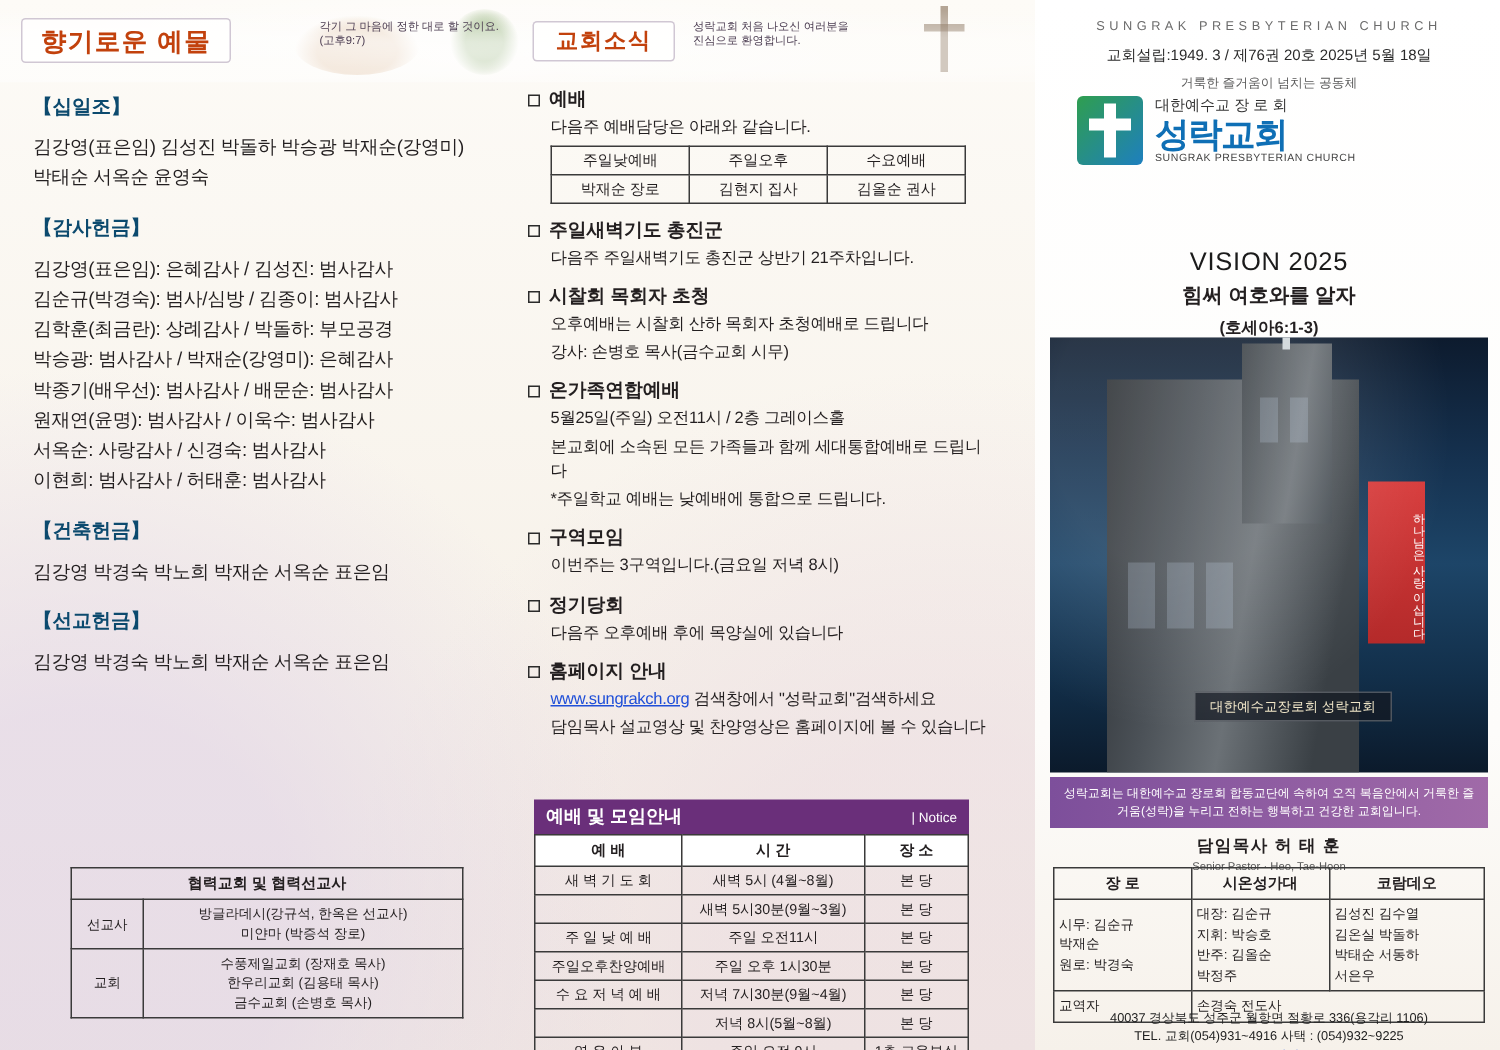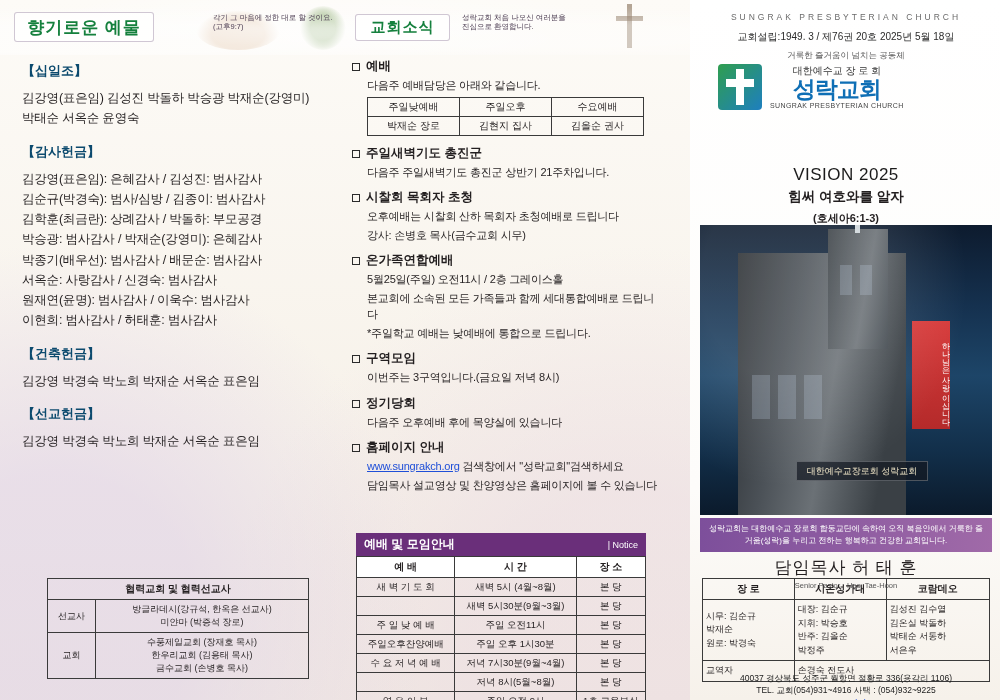--- a/index.html
+++ b/index.html
@@ -65,21 +65,21 @@
     position:absolute; left:300px; top:6px; width:46px; height:44px;
     background:radial-gradient(circle at 50% 50%, rgba(128,163,96,.9) 0 40%, rgba(128,163,96,0) 72%);
     border-radius:50%;
   }
 
   .title-plate {
     position:absolute; border-radius:3px;
     background:rgba(255,255,255,0.70);
     border:1px solid rgba(150,130,160,.45);
     display:flex; align-items:center; justify-content:center;
-    font-weight:bold; color:#15803d; letter-spacing:1px;
+    font-weight:bold; color:#c2410c; letter-spacing:1px;
   }
   #plate-1 { left:14px; top:12px; width:140px; height:30px; font-size:17px; }
   #plate-2 { left:355px; top:14px; width:95px; height:27px; font-size:15px; }
 
   .banner-note { position:absolute; font-size:7.5px; color:#4a3b50; line-height:1.25; }
   #note-1 { left:213px; top:13px; width:120px; }
   #note-2 { left:462px; top:13px; width:110px; }
 
   
   .col-left { position:absolute; left:22px; top:62px; width:290px; }
@@ -123,21 +123,21 @@
   .r-estab {
     position:absolute; left:700px; top:30px; width:292px; text-align:center;
     font-size:10px; color:#2a2a2a;
   }
   .r-tag {
     position:absolute; left:700px; top:50px; width:292px; text-align:center;
     font-size:8.5px; color:#5a5a5a;
   }
   .logo-row {
     position:absolute; left:718px; top:62px; width:260px; height:50px;
-    display:flex; align-items:center; gap:8px;text-align:center;
+    display:flex; align-items:center; gap:8px;
   }
   .logo-mark {
     width:44px; height:46px; flex:none; position:relative;
     background:linear-gradient(135deg,#2f9e4f,#1e7fbf);
     border-radius:4px;
   }
   .logo-mark:before{
     content:""; position:absolute; left:18px; top:5px; width:8px; height:36px; background:#fff;
   }
   .logo-mark:after{
@@ -194,21 +194,21 @@
   }
 
   .purple-strip {
     position:absolute; left:700px; top:518px; width:292px; height:34px;
     background:linear-gradient(90deg,#7d4f9b,#a06aa8);
     color:#fff; font-size:8px; line-height:1.5; padding:5px 8px; text-align:center;
   }
   .pastor {
     position:absolute; left:700px; top:556px; width:292px; text-align:center;
   }
-  .pastor .p1 { font-size:17px; font-weight:normal; letter-spacing:1px;}
+  .pastor .p1 { font-size:11px; font-weight:bold; letter-spacing:1px;}
   .pastor .p2 { font-size:7.5px; color:#555; margin-top:2px;}
 
   .staff-table { position:absolute; left:702px; top:578px; width:288px; }
   .staff-table table.grid th { font-weight:bold; font-size:10px; padding:3px 1px;}
   .staff-table table.grid td { font-size:9px; padding:3px 3px; line-height:1.5; text-align:left; }
   .staff-table td.center { text-align:center; }
 
   .addr {
     position:absolute; left:700px; top:672px; width:292px; text-align:center;
     font-size:8.5px; line-height:1.45; color:#222;
@@ -239,22 +239,22 @@
     <div class="offer-line">박태순 서옥순 윤영숙</div>
   </div>
 
   <div class="sec-block">
     <div class="sec-title">【감사헌금】</div>
     <div class="offer-line">김강영(표은임): 은혜감사 / 김성진: 범사감사</div>
     <div class="offer-line">김순규(박경숙): 범사/심방 / 김종이: 범사감사</div>
     <div class="offer-line">김학훈(최금란): 상례감사 / 박돌하: 부모공경</div>
     <div class="offer-line">박승광: 범사감사 / 박재순(강영미): 은혜감사</div>
     <div class="offer-line">박종기(배우선): 범사감사 / 배문순: 범사감사</div>
+    <div class="offer-line">원재연(윤명): 범사감사 / 이욱수: 범사감사</div>
     <div class="offer-line">서옥순: 사랑감사 / 신경숙: 범사감사</div>
-    <div class="offer-line">원재연(윤명): 범사감사 / 이욱수: 범사감사</div>
     <div class="offer-line">이현희: 범사감사 / 허태훈: 범사감사</div>
   </div>
 
   <div class="sec-block">
     <div class="sec-title">【건축헌금】</div>
     <div class="offer-line">김강영 박경숙 박노희 박재순 서옥순 표은임</div>
   </div>
 
   <div class="sec-block">
     <div class="sec-title">【선교헌금】</div>

